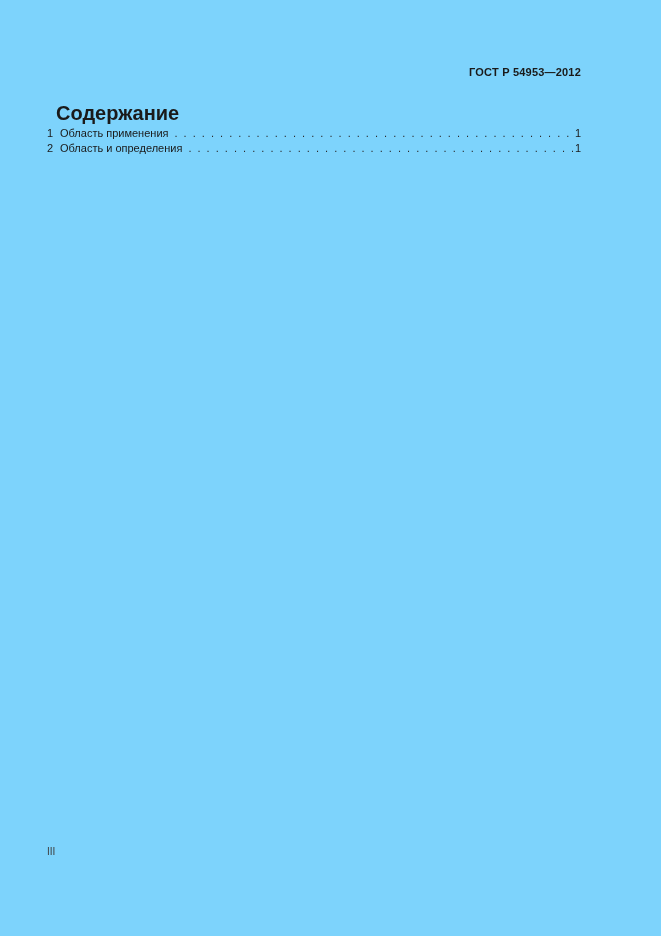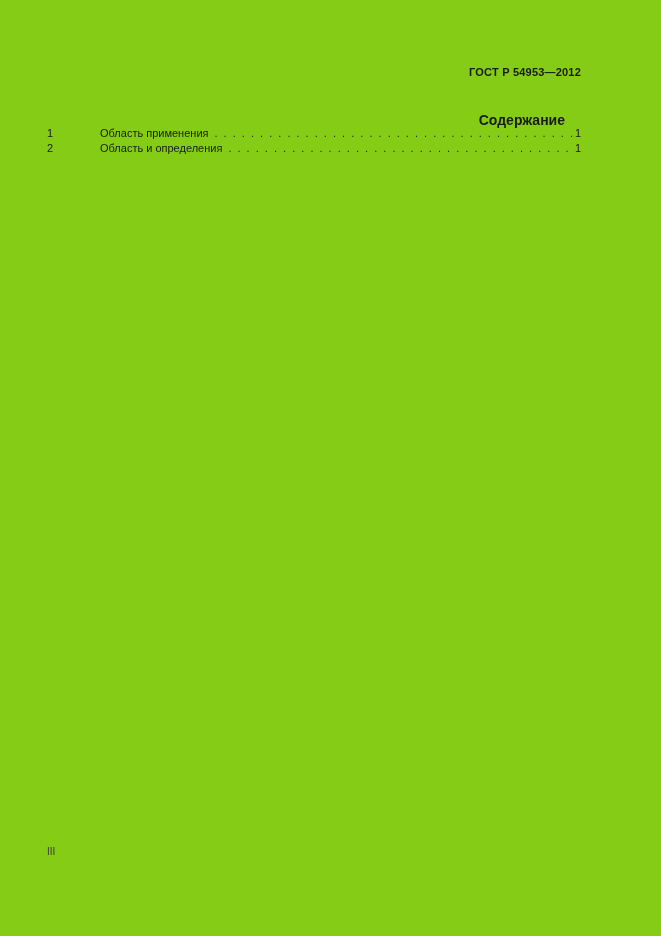--- a/index.html
+++ b/index.html
@@ -4,44 +4,44 @@
 <style>
   html, body {
     margin: 0;
     padding: 0;
     background: #ffffff;
   }
   .page {
     position: relative;
     width: 661px;
     height: 936px;
-    background: #84cc16;
+    background: #7dd3fc;
     font-family: "Liberation Sans", sans-serif;
     color: #1a1a1a;
     overflow: hidden;
   }
   .header {
     position: absolute;
     top: 66px;
     left: 47px;
     right: 80px;
     text-align: right;
     font-size: 11px;
     font-weight: bold;
     line-height: 13px;
     letter-spacing: 0.2px;
   }
   .doc-title {
     position: absolute;
     top: 96px;
     left: 47px;
     right: 80px;
-    margin: 16px;
-    text-align: right;
-    font-size: 14px;
+    margin: 9px;
+    text-align: left;
+    font-size: 20px;
     font-weight: bold;
     line-height: 16px;
   }
   .toc {
     position: absolute;
     top: 126px;
     left: 47px;
     right: 80px;
   }
   .toc-row {
@@ -50,21 +50,20 @@
     font-size: 11px;
     line-height: 15px;
     white-space: nowrap;
   }
   .toc-num {
     flex: 0 0 13px;
   }
   .toc-label {
     flex: 0 0 auto;
     padding-right: 6px;
-    margin-left: 40px;
   }
   .toc-leader {
     flex: 1 1 auto;
     overflow: hidden;
     white-space: nowrap;
     word-spacing: 3px;
     color: #2a2a2a;
   }
   .toc-page {
     flex: 0 0 auto;

